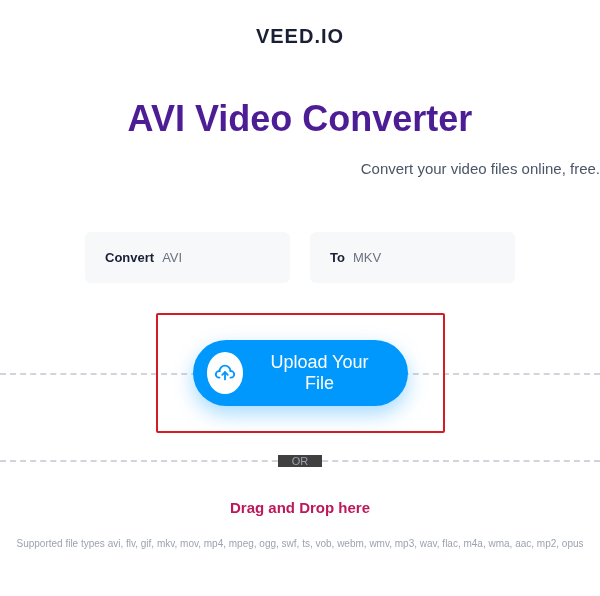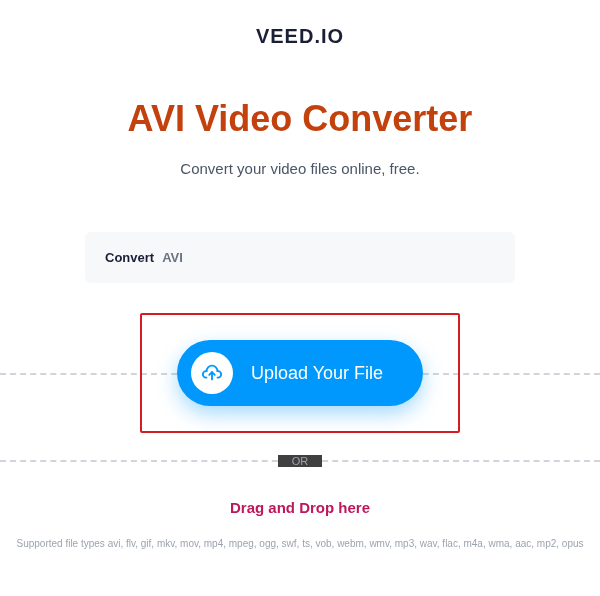--- a/index.html
+++ b/index.html
@@ -15,25 +15,25 @@
       padding: 25px 11px 50px;
       font-size: 20px;
       font-weight: 800;
       letter-spacing: 1px;
       color: #1a1f36;
     }
     .title {
       text-align: center;
       font-size: 36px;
       font-weight: 800;
-      color: #c2410c;
+      color: #4c1d95;
       margin-bottom: 20px;
     }
     .subtitle {
-      text-align: center;
+      text-align: right;
       font-size: 15px;
       color: #4a5568;
       margin-bottom: 55px;
     }
     .selectors {
       display: flex;
       gap: 20px;
       padding: 0 85px;
       margin-bottom: 30px;
       text-align: center;
@@ -42,30 +42,30 @@
       flex: 1;
       background: #f7f8fa;
       border-radius: 6px;
       padding: 18px 20px;
       display: flex;
       align-items: center;
       gap: 8px;
       font-size: 13px;
     }
     .selector-label { font-weight: 700; color: #1a1f36; }
-    .selector-value { color: #6b7280; font-weight: bold; }
+    .selector-value { color: #6b7280; }
     .upload-section {
       position: relative;
       margin: 0 85px 18px;
     }
     .highlight-box {
       border: 2px solid #d41c24;
       padding: 25px 35px;
       margin: 0 auto;
-      width: 320px;
+      width: 289px;
       border-radius: 2px;
     }
     .dashed-line {
       position: absolute;
       top: 50%;
       width: 100%;
       left: 0;
       border-top: 2px dashed #d1d5db;
       z-index: -1;
     }
@@ -138,20 +138,24 @@
 
 <h1 class="title">AVI Video Converter</h1>
 
 <p class="subtitle">Convert your video files online, free.</p>
 
 <div class="selectors">
   <div class="selector">
     <span class="selector-label">Convert</span>
     <span class="selector-value">AVI</span>
   </div>
+  <div class="selector">
+    <span class="selector-label">To</span>
+    <span class="selector-value">MKV</span>
+  </div>
 </div>
 
 <div class="upload-section">
   <div class="dashed-line full"></div>
   <div class="highlight-box">
     <button class="upload-btn">
       <span class="upload-icon-circle">
         <svg width="22" height="22" viewBox="0 0 24 24" fill="none" stroke="#0098fd" stroke-width="2" stroke-linecap="round" stroke-linejoin="round">
           <path d="M18 10h.5a3.5 3.5 0 0 1 0 7H18"></path>
           <path d="M6 17h-.5a3.5 3.5 0 0 1 0-7H6"></path>

